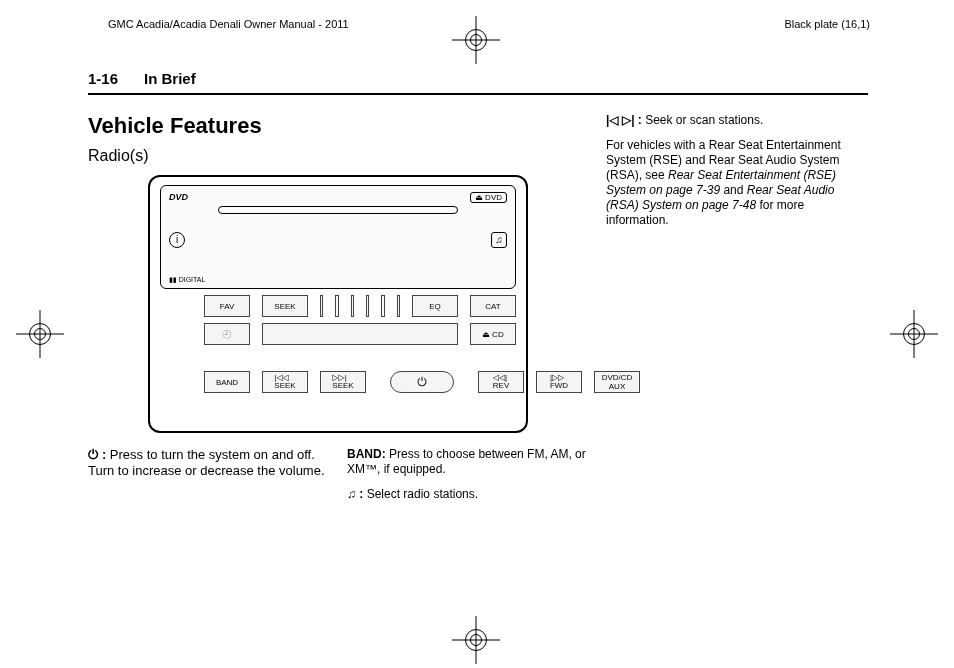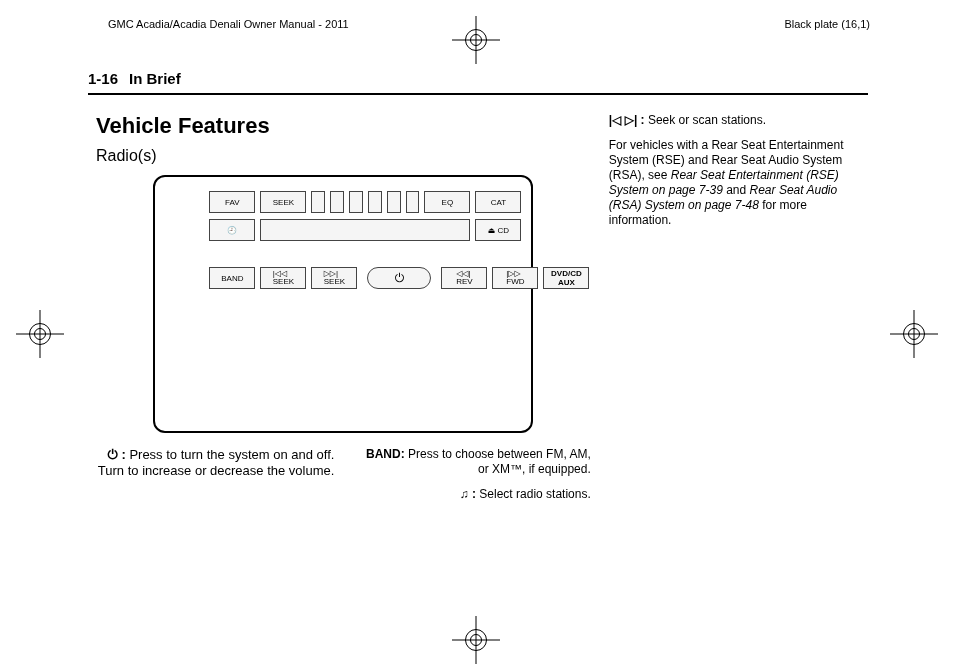--- a/index.html
+++ b/index.html
@@ -50,31 +50,30 @@
 
   .page {
     position: absolute;
     top: 70px;
     left: 88px;
     width: 780px;
   }
   .runhead {
     display: flex;
     align-items: baseline;
-    gap: 11px;
+    gap: 26px;
     border-bottom: 2px solid #000;
     padding-bottom: 6px;
     font-size: 15px;
     font-weight: bold;
   }
   .content {
     display: flex;
     gap: 18px;
     margin-top: 18px;
-    margin-left: 8px;
   }
   .col-left { width: 500px; }
   .col-right { width: 262px; }
   h1 { font-size: 22px; font-weight: bold; margin-bottom: 8px; }
   h2 { font-size: 16px; font-weight: normal; margin-bottom: 10px; }
   .figure {
     border: 2px solid #000;
     border-radius: 12px;
     width: 380px;
     height: 258px;
@@ -92,37 +91,37 @@
   }
   .slot {
     position: absolute; left: 16%; right: 16%; top: 20px; height: 8px;
     border: 1px solid #000; border-radius: 4px;
   }
   .dvdlogo { position: absolute; left: 8px; top: 6px; font-size: 9px; font-style: italic; font-weight: bold; }
   .dvdbtn  { position: absolute; right: 8px; top: 6px; font-size: 8px; border: 1px solid #000; border-radius: 3px; padding: 0 4px; }
   .infoi   { position: absolute; left: 8px; top: 46px; width: 16px; height: 16px; border: 1px solid #000; border-radius: 8px; font-size: 10px; text-align: center; line-height: 14px; }
   .music   { position: absolute; right: 8px; top: 46px; width: 16px; height: 16px; border: 1px solid #000; border-radius: 3px; font-size: 10px; text-align: center; line-height: 14px; }
   .dolby   { position: absolute; left: 8px; bottom: 4px; font-size: 7px; }
-  .row { display: flex; margin-top: 6px; gap: 5px; padding-left: 44px; }
+  .row { display: flex; margin-top: 6px; gap: 12px; padding-left: 44px; }
   .btn {
     border: 1px solid #444;
     height: 22px;
     font-size: 8px;
     display: flex; align-items: center; justify-content: center;
     background: #f5f5f5;
     flex: 1;
   }
   .btn.wide { flex: 0 0 46px; }
   .btn.pwr  { flex: 0 0 64px; border-radius: 14px; font-size: 12px; }
   .spacer { flex: 1; }
   .row2 .midblank { flex: 1; border: 1px solid #444; background: #f5f5f5; height: 22px; }
-  .row2last { flex: 0 0 46px; font-size: 8px; text-align:center; line-height:1.1; padding-top:2px;font-weight:bold;}
+  .row2last { flex: 0 0 46px; font-size: 8px; text-align:center; line-height:1.1; padding-top:2px;}
   .caption { text-align: center; font-weight: bold; font-size: 12px; margin-top: 4px; }
 
-  .twocol { display: flex; gap: 18px; margin-top: 14px; text-align: right; }
+  .twocol { display: flex; gap: 18px; margin-top: 14px; }
   .twocol > div { flex: 1; font-size: 13px; line-height: 1.25; }
   .para { font-size: 12px; line-height: 1.25; margin-bottom: 10px; }
   .sym { font-weight: bold; }
   .ital { font-style: italic; }
 </style>
 </head>
 <body>
 
 <div class="topbar">
   <span>GMC Acadia/Acadia Denali Owner Manual - 2011</span>
@@ -151,20 +150,28 @@
     <span>1-16</span>
     <span>In Brief</span>
   </div>
 
   <div class="content">
     <div class="col-left">
       <h1>Vehicle Features</h1>
       <h2>Radio(s)</h2>
 
       <div class="figure">
+        <div class="disp">
+          <div class="dvdlogo">DVD</div>
+          <div class="dvdbtn">⏏ DVD</div>
+          <div class="slot"></div>
+          <div class="infoi">i</div>
+          <div class="music">♫</div>
+          <div class="dolby">▮▮ DIGITAL</div>
+        </div>
         <div class="row">
           <div class="btn wide">FAV</div>
           <div class="btn wide">SEEK</div>
           <div class="btn"></div>
           <div class="btn"></div>
           <div class="btn"></div>
           <div class="btn"></div>
           <div class="btn"></div>
           <div class="btn"></div>
           <div class="btn wide">EQ</div>

